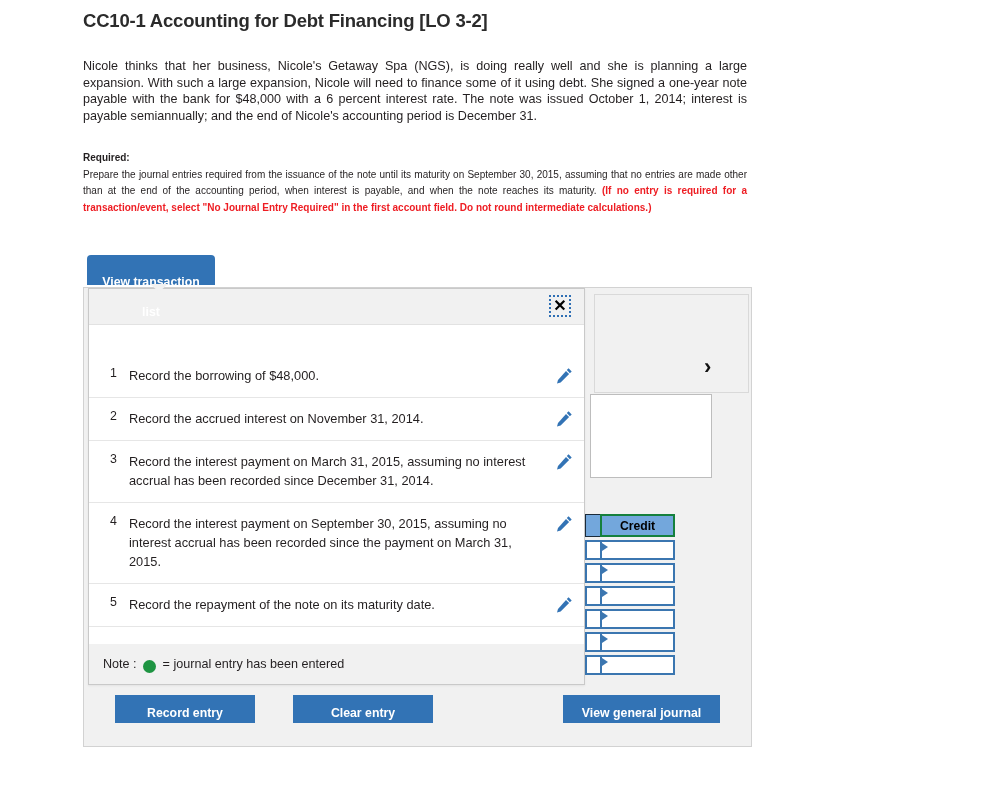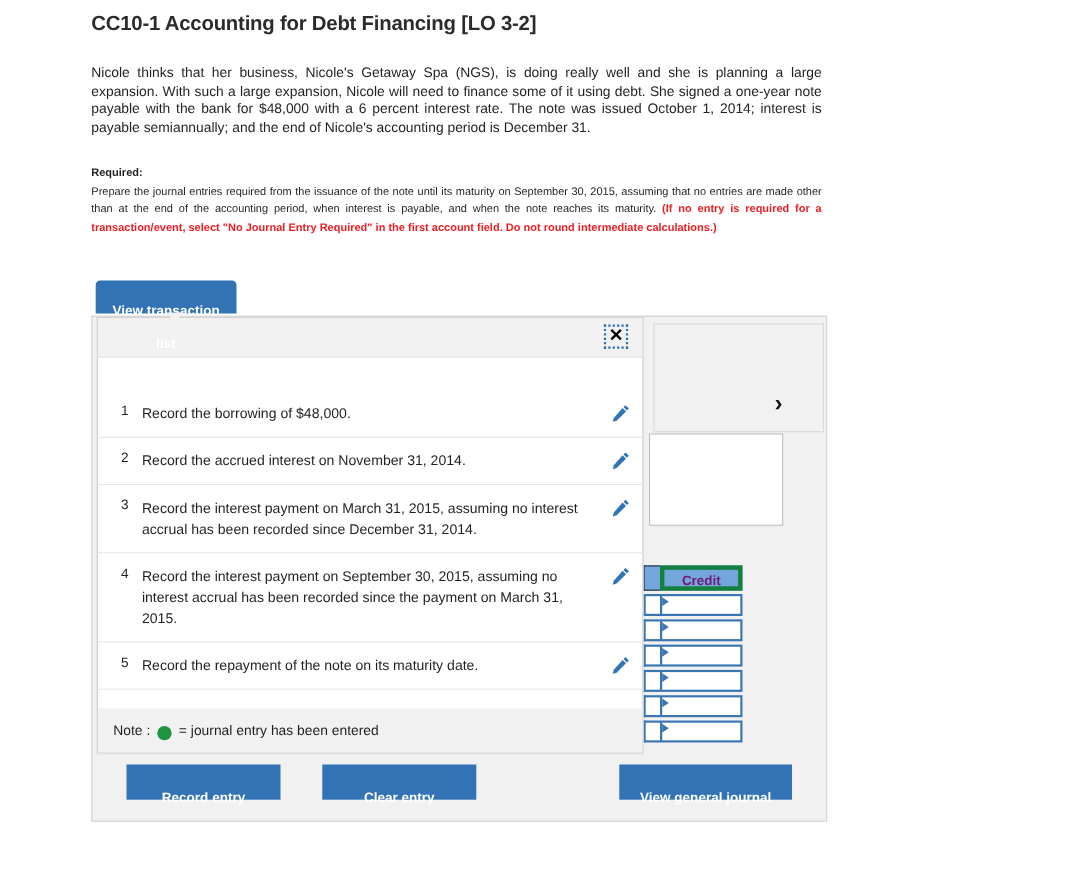--- a/index.html
+++ b/index.html
@@ -120,22 +120,22 @@
   
   .credit-col {
     position: absolute;
     left: 600px; top: 514px;
     width: 75px;
     z-index: 8;
   }
   .credit-head {
     width: 75px; height: 23px;
     background: #73a7dc;
-    border: 4px solid #15803d;
-    color: #701a75;
+    border: 2px solid #15803d;
+    color: #000000;
     font-size: 12.2px;
     font-weight: bold;
     text-align: center;
     line-height: 21px;
   }
   .credit-cells { margin-top: 3px; }
   .credit-cell {
     position: relative;
     width: 75px; height: 20px;
     background: #ffffff;
@@ -269,21 +269,21 @@
     background: #3273b5;
     color: #ffffff;
     border: none;
     font-size: 12.3px;
     font-weight: bold;
     font-family: "Liberation Sans", sans-serif;
     height: 28px;
     line-height: 28px;
     text-align: center;
     cursor: pointer;
-    padding: 16px;
+    padding: 4px;
     z-index: 32;
   }
   .btn-record { left: 115px; top: 695px; width: 140px; }
   .btn-clear  { left: 293px; top: 695px; width: 140px; }
   .btn-viewgj { left: 563px; top: 695px; width: 157px; }
 </style>
 </head>
 <body>
 
 <div id="page">

